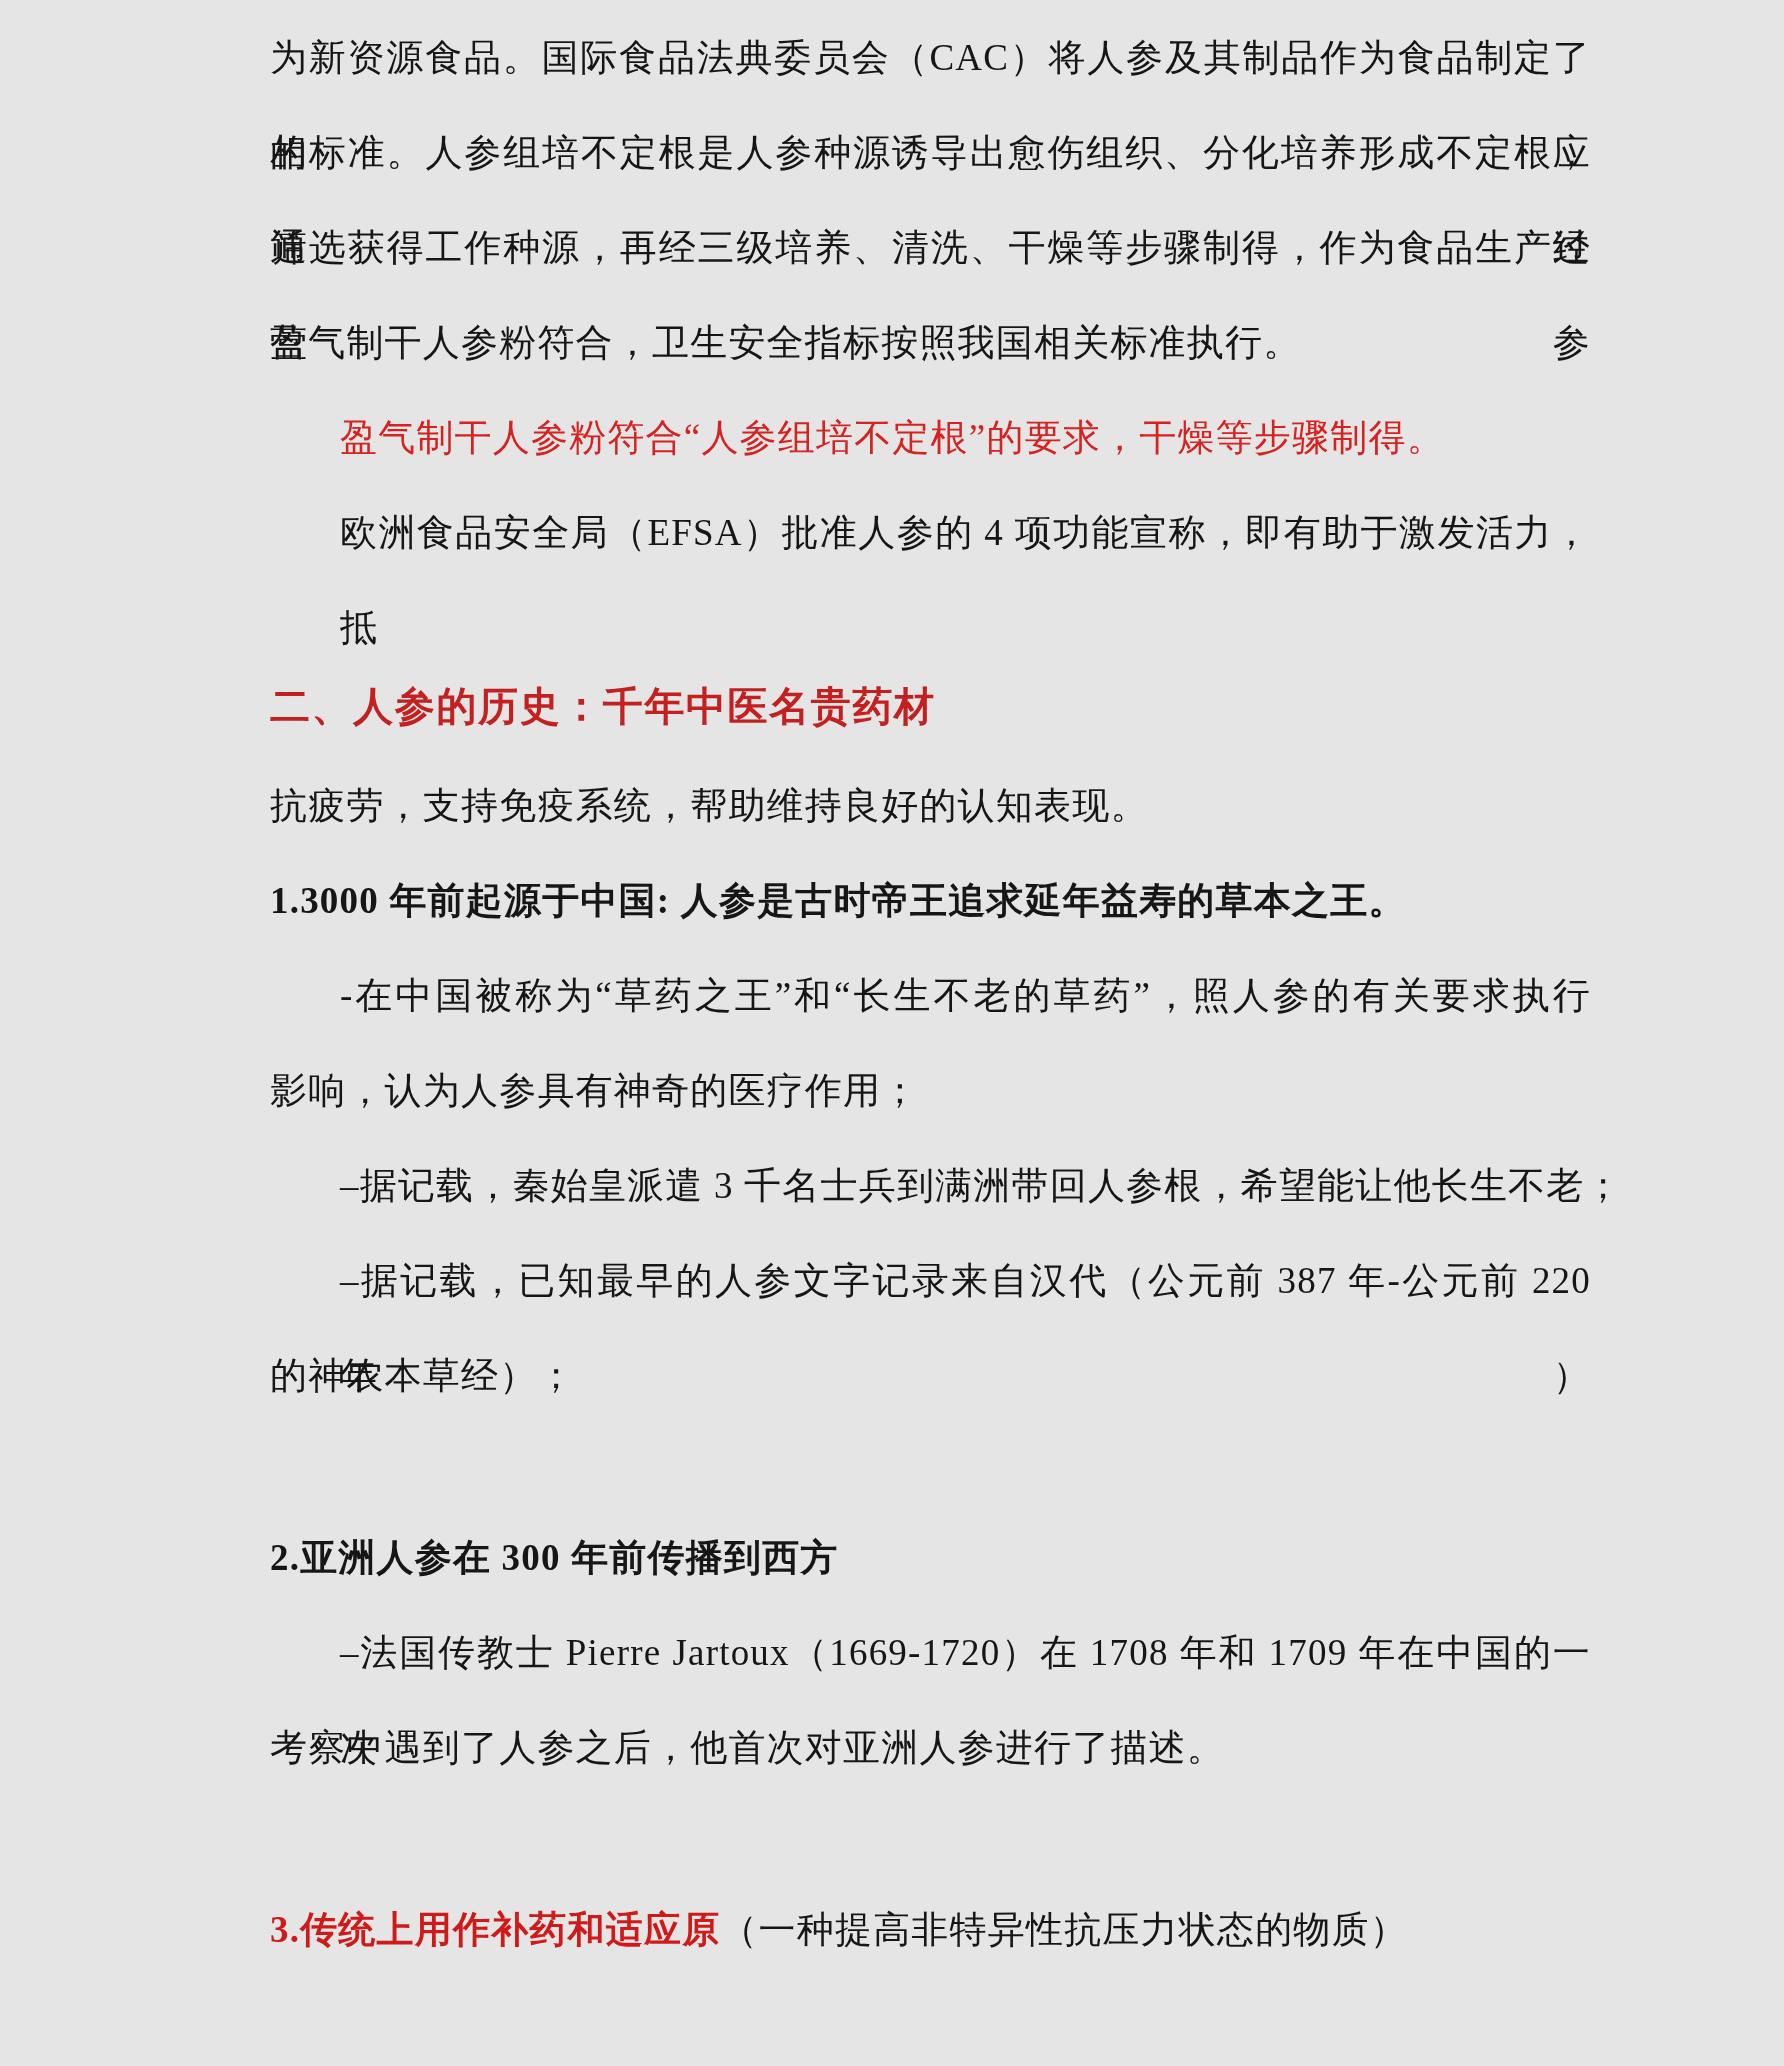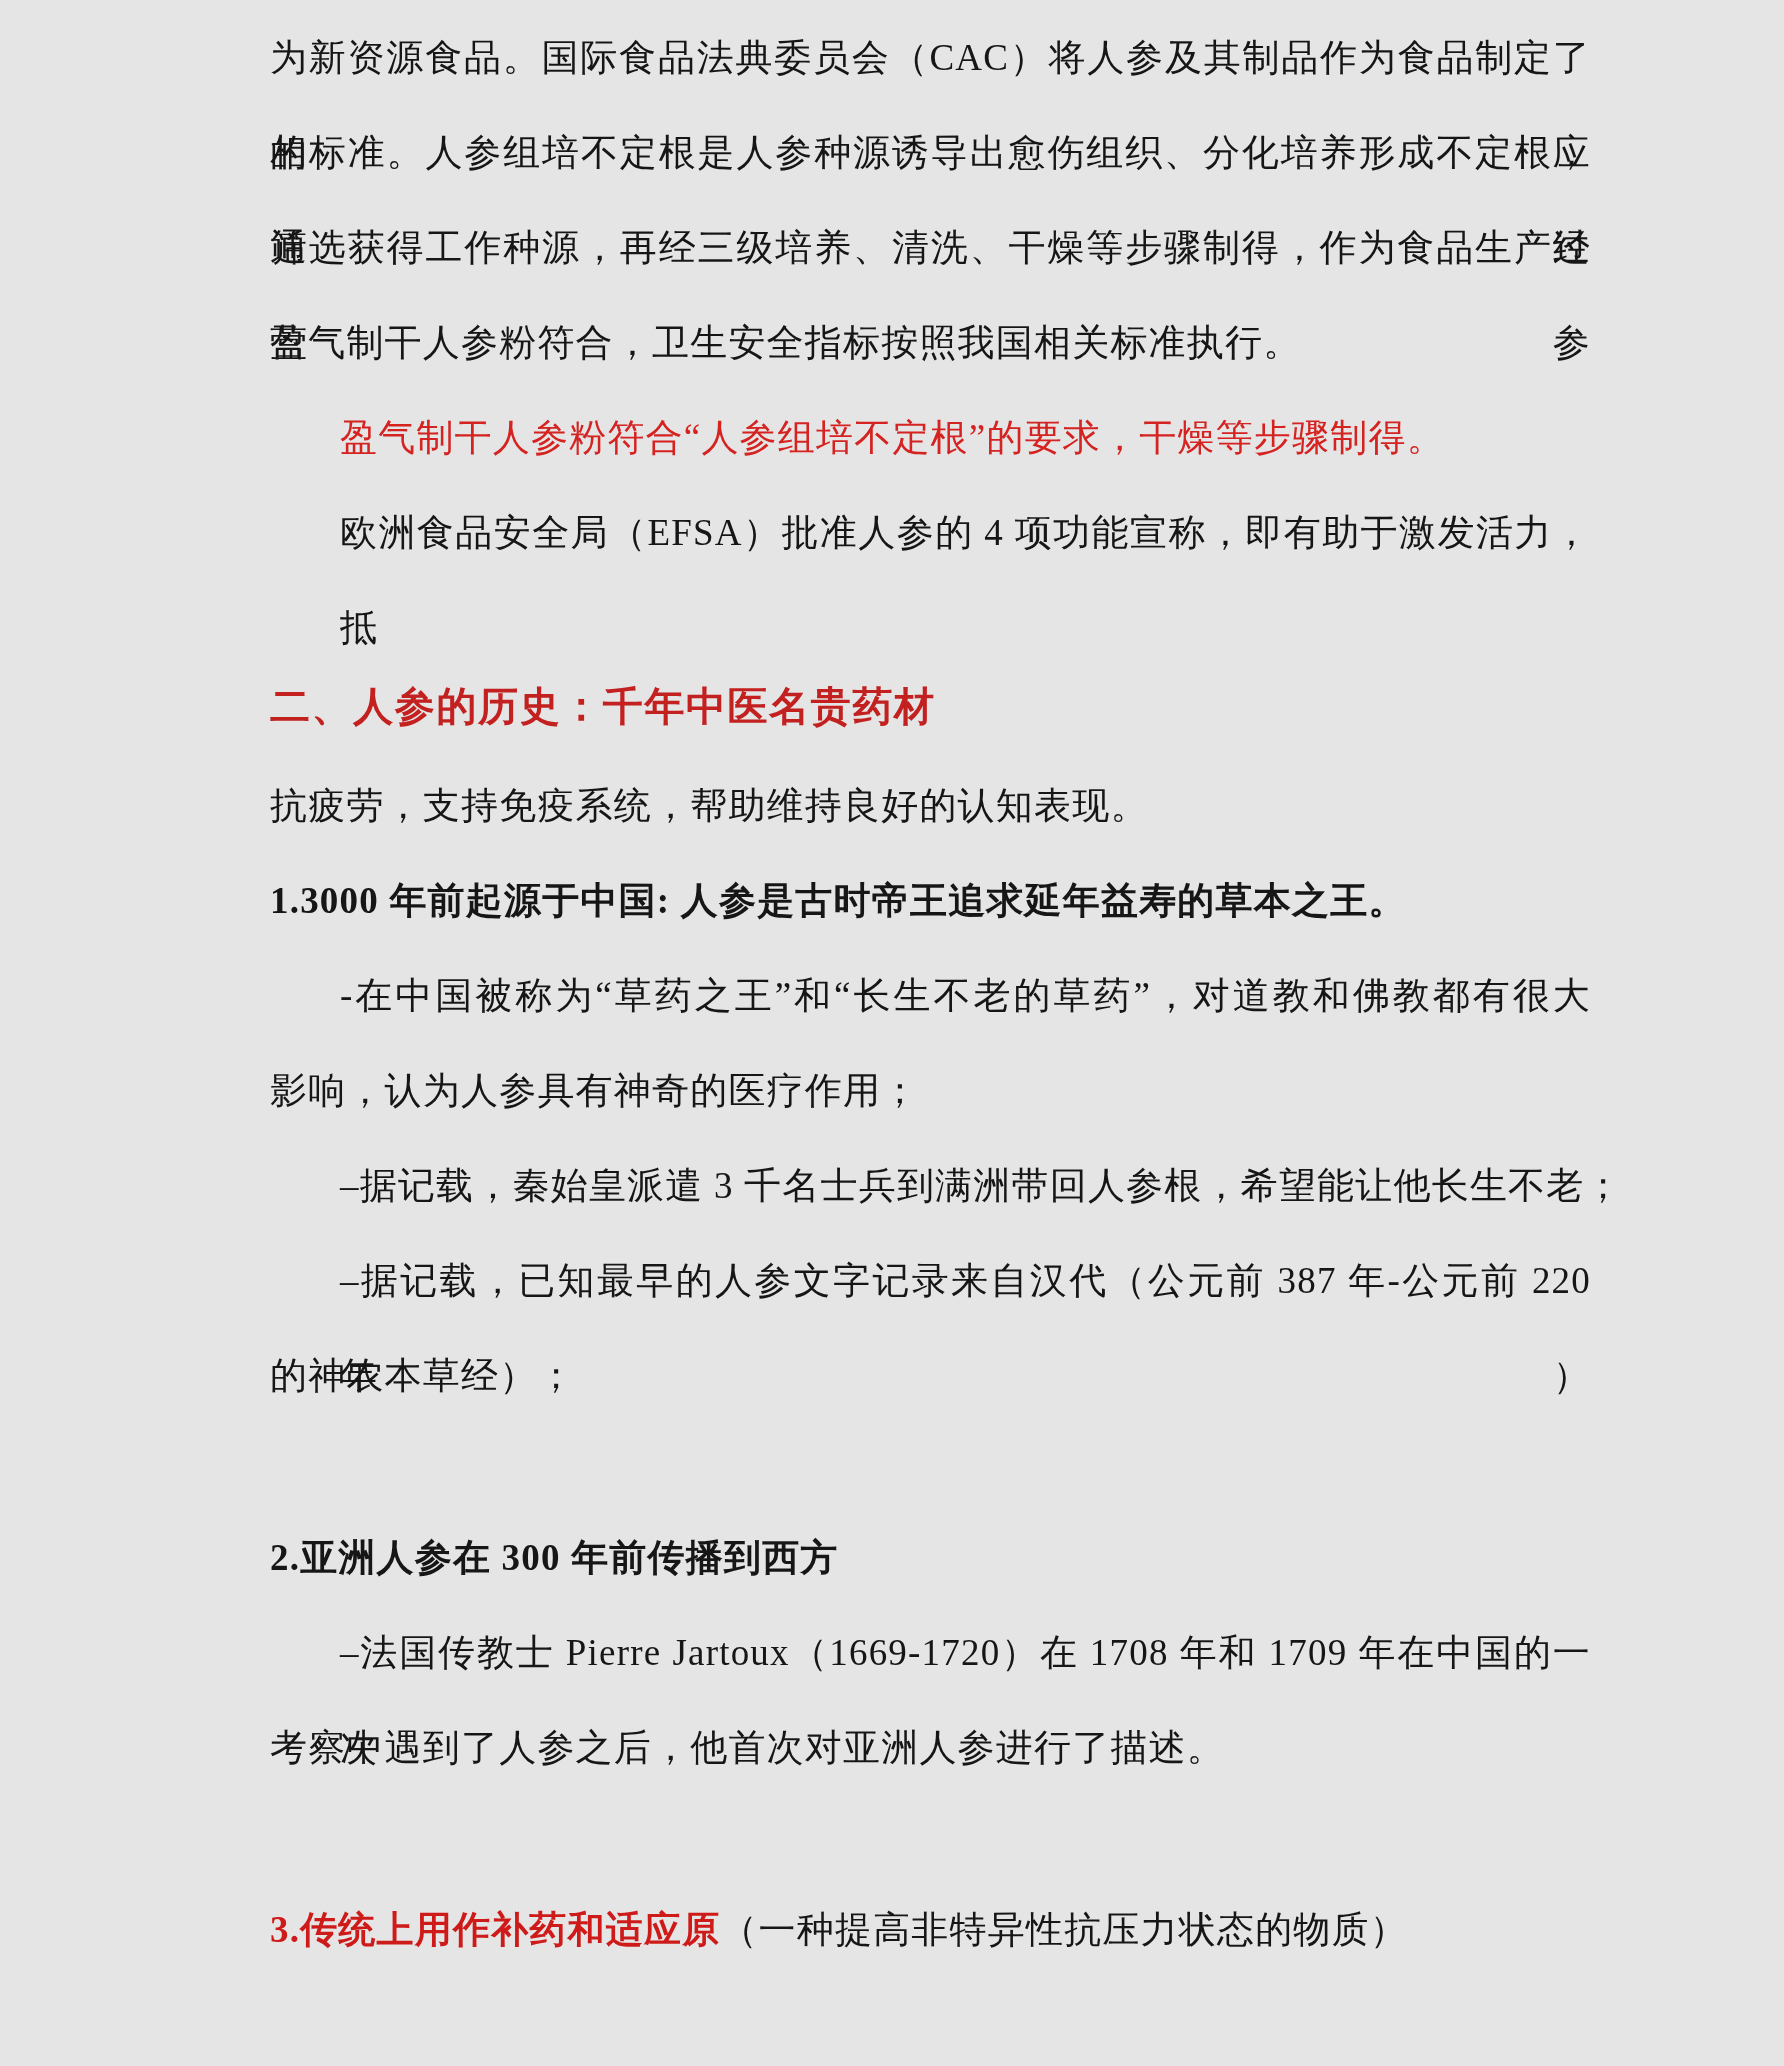--- a/index.html
+++ b/index.html
@@ -60,21 +60,21 @@
 
     <div class="line indent red-line">盈气制干人参粉符合“人参组培不定根”的要求，干燥等步骤制得。</div>
 
     <div class="line just indent">欧洲食品安全局（EFSA）批准人参的 4 项功能宣称，即有助于激发活力，抵</div>
     <div class="line heading">二、人参的历史：千年中医名贵药材</div>
 
     <div class="line">抗疲劳，支持免疫系统，帮助维持良好的认知表现。</div>
 
     <div class="line subhead">1.3000 年前起源于中国: 人参是古时帝王追求延年益寿的草本之王。</div>
 
-    <div class="line just indent">-在中国被称为“草药之王”和“长生不老的草药”，对道教和佛教都有很大</div>
+    <div class="line just indent">-在中国被称为“草药之王”和“长生不老的草药”，照人参的有关要求执行</div>
     <div class="line">影响，认为人参具有神奇的医疗作用；</div>
     <div class="line indent">–据记载，秦始皇派遣 3 千名士兵到满洲带回人参根，希望能让他长生不老；</div>
     <div class="line just indent">–据记载，已知最早的人参文字记录来自汉代（公元前 387 年-公元前 220 年）</div>
     <div class="line">的神农本草经）；</div>
 
     <div class="line subhead gap-before">2.亚洲人参在 300 年前传播到西方</div>
 
     <div class="line just indent">–法国传教士 Pierre Jartoux（1669-1720）在 1708 年和 1709 年在中国的一次</div>
     <div class="line">考察中遇到了人参之后，他首次对亚洲人参进行了描述。</div>
 

